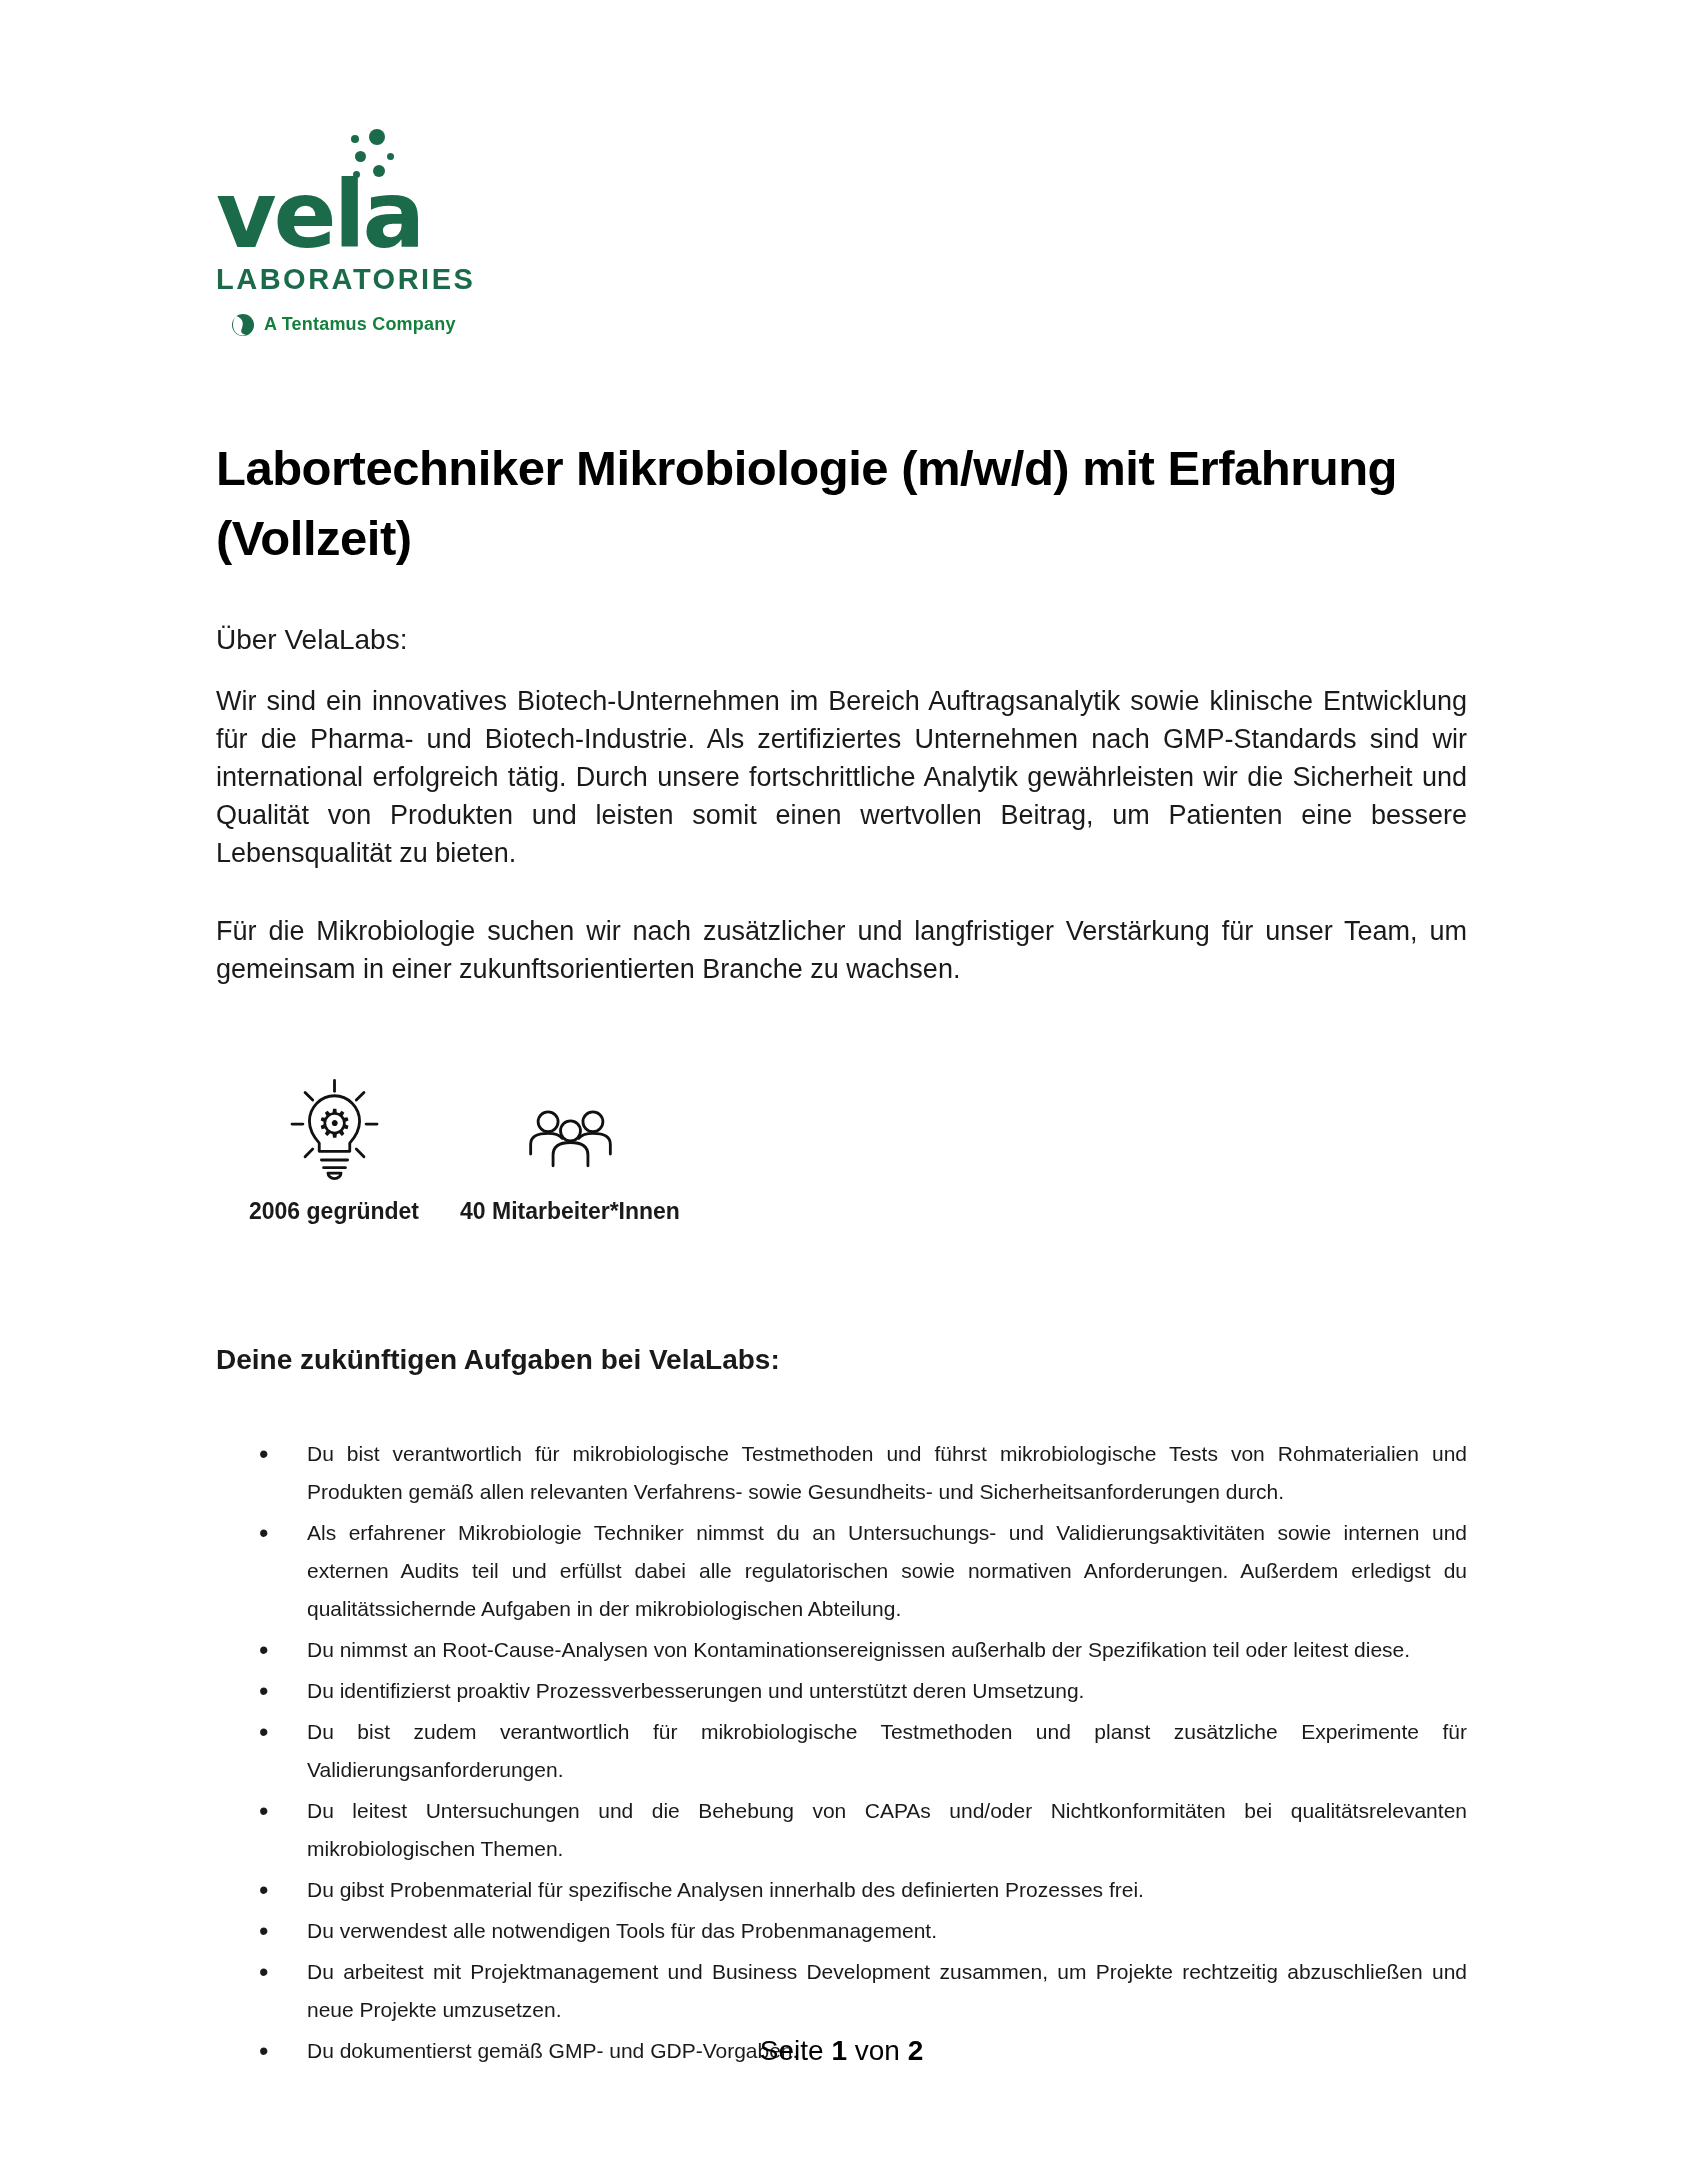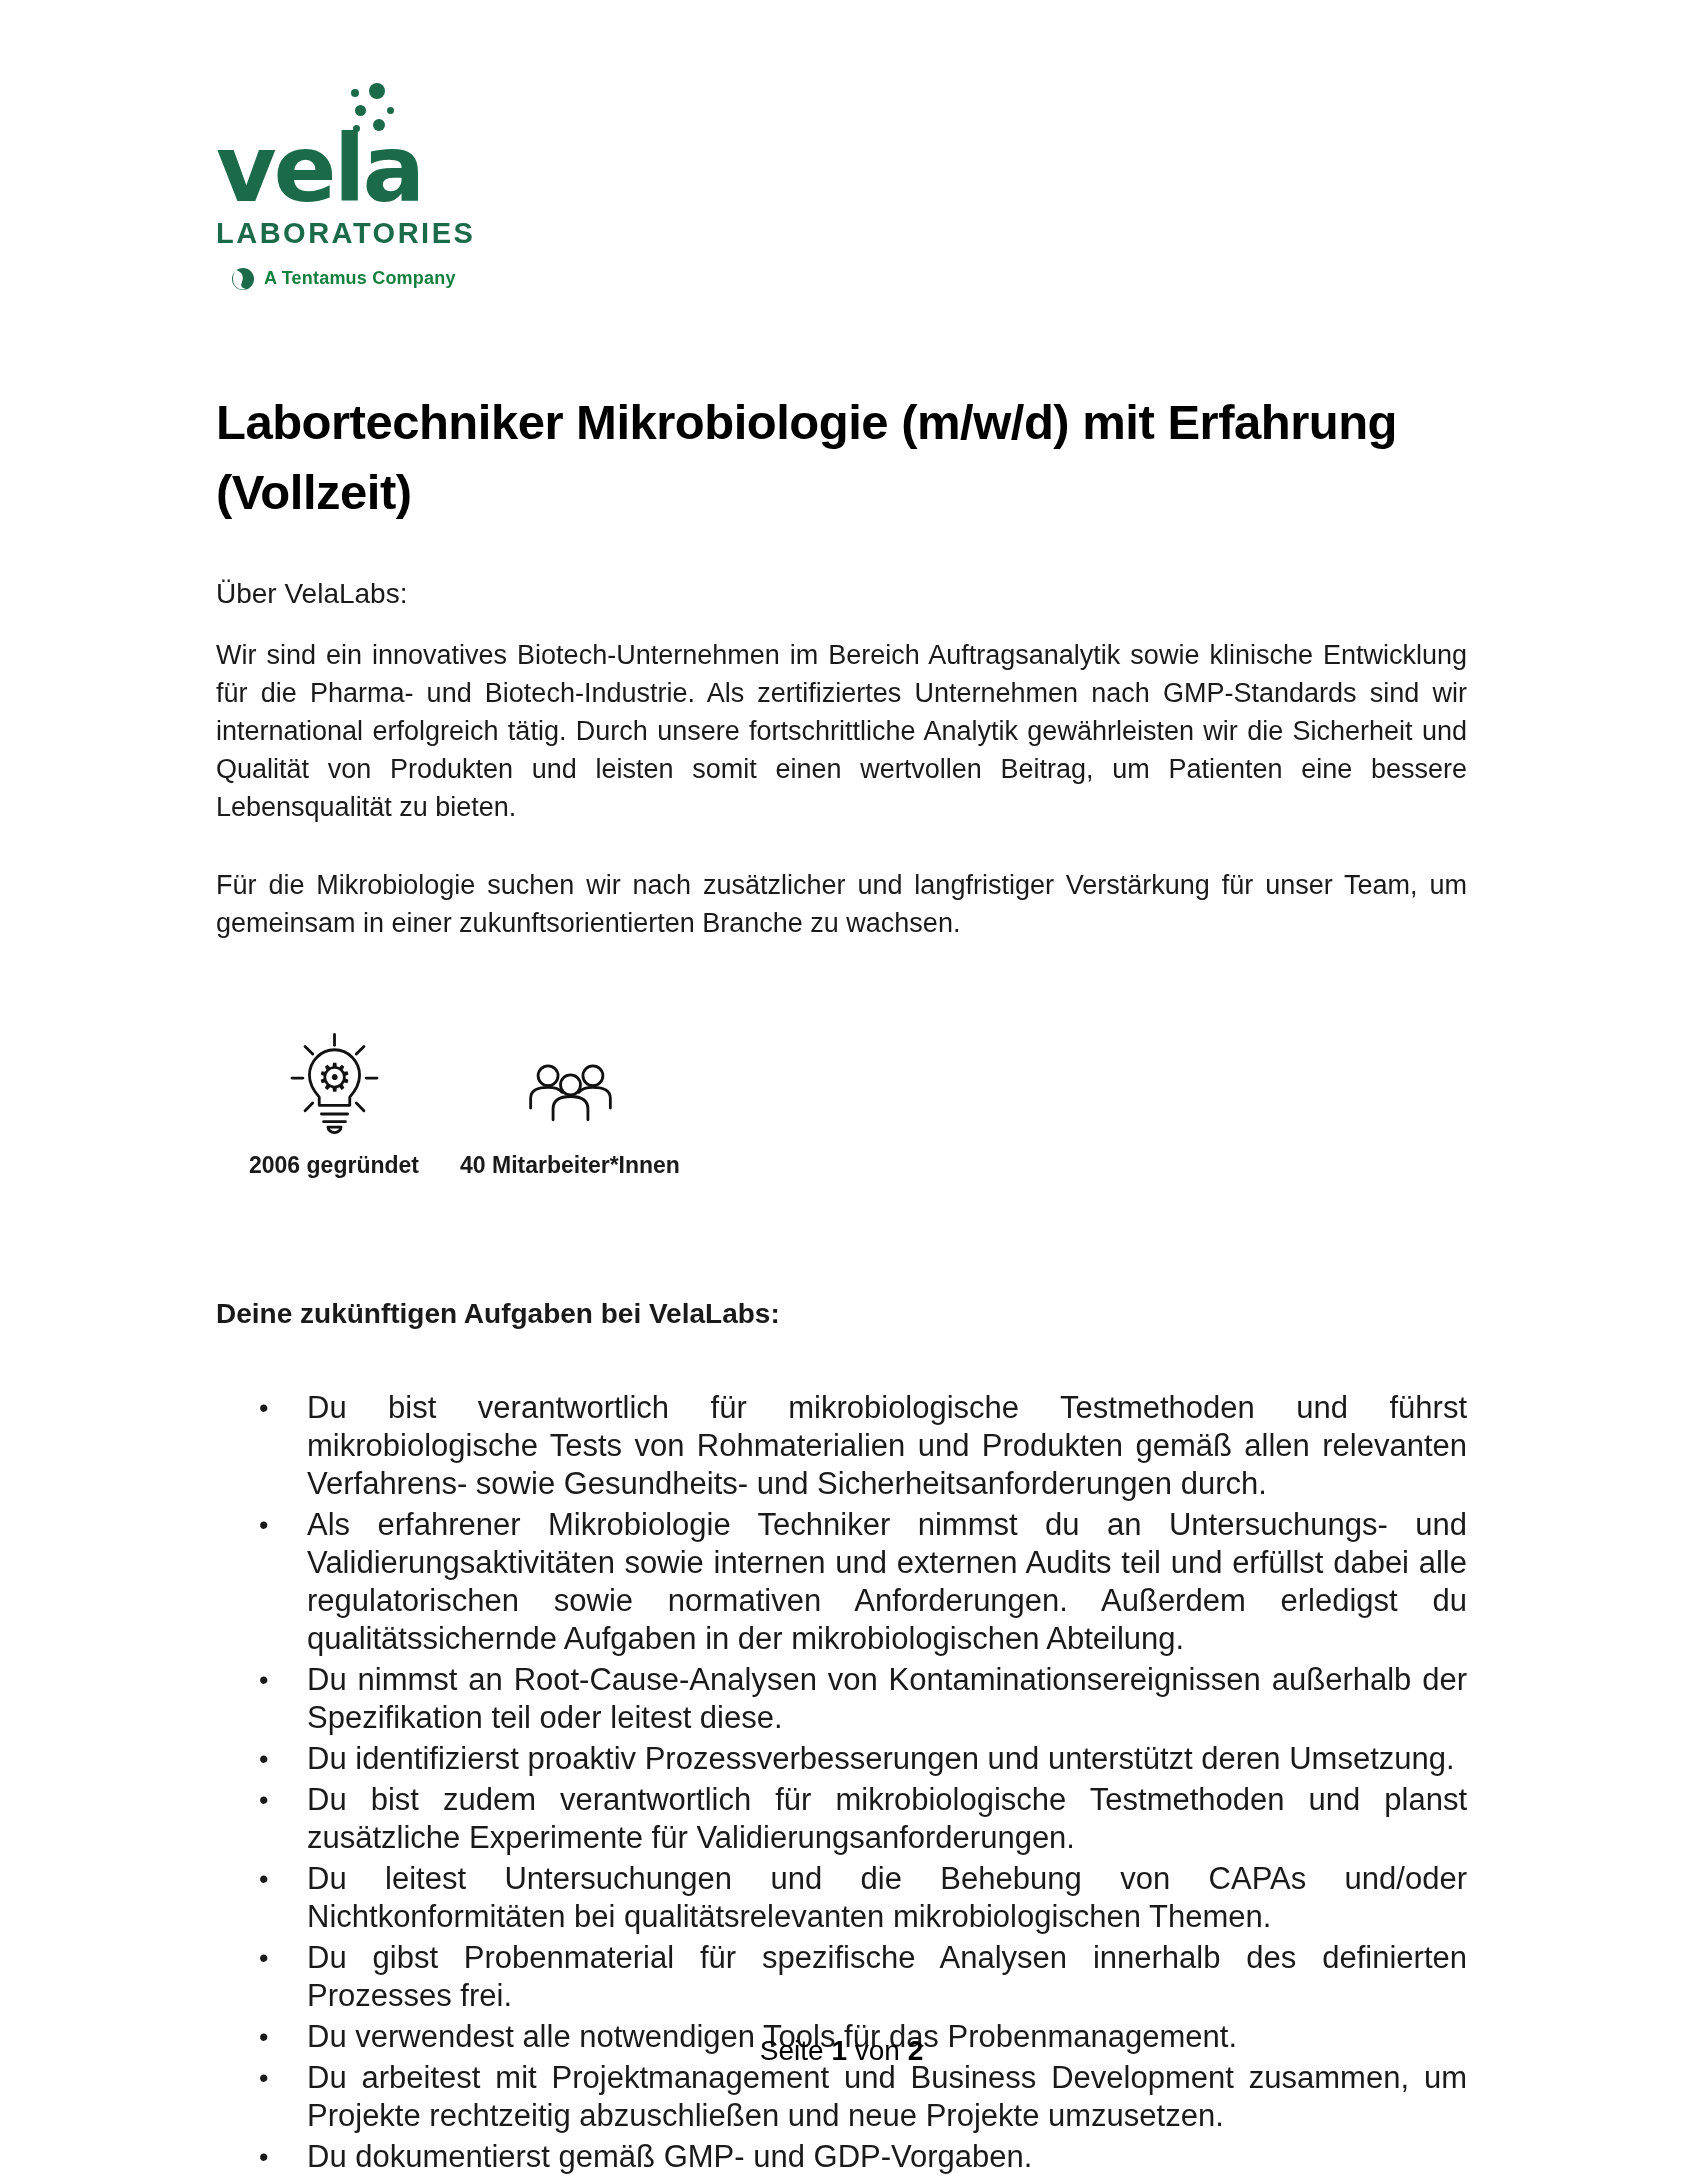--- a/index.html
+++ b/index.html
@@ -10,21 +10,21 @@
     width: 1683px;
     height: 2178px;
     background: #ffffff;
     font-family: "Liberation Sans", sans-serif;
     color: var(--ink);
     padding: 0 216px;
     overflow: hidden;
   }
 
   
-  .logo-block { padding-top: 79px; position: relative; width: 297px; }
+  .logo-block { padding-top: 79px; position: relative; width: 297px; margin-top: 46px; }
   .brand-word {
     font-family: "DejaVu Sans", sans-serif;
     font-weight: 800;
     font-size: 93px;
     line-height: 0.92;
     letter-spacing: -3px;
     color: var(--brand-green);
     margin-top: 48px;
   }
   .bubbles { position: absolute; top: 83px; left: 127px; width: 69px; height: 51px; }
@@ -67,21 +67,21 @@
   .fact svg { display: block; margin-bottom: 14px; }
   .fact-label { font-size: 23px; font-weight: 700; text-align: center; white-space: nowrap; }
   .icon-stroke { fill: none; stroke: #111; stroke-width: 3; stroke-linecap: round; stroke-linejoin: round; }
   .icon-stroke-thin { fill: none; stroke: #111; stroke-width: 2.6; stroke-linecap: round; stroke-linejoin: round; }
 
   
   .tasks-heading { margin-top: 119px; font-size: 28px; font-weight: 700; }
   .task-list { margin-top: 59px; list-style: none; padding-left: 91px; }
   .task-list li {
     position: relative;
-    font-size: 31px;
+    font-size: 21px;
     line-height: 38px;
     text-align: justify;
     margin-bottom: 3px;
   }
   .task-list li::before {
     content: "\2022";
     position: absolute;
     left: -48px;
     top: 0;
     font-size: 27px;

